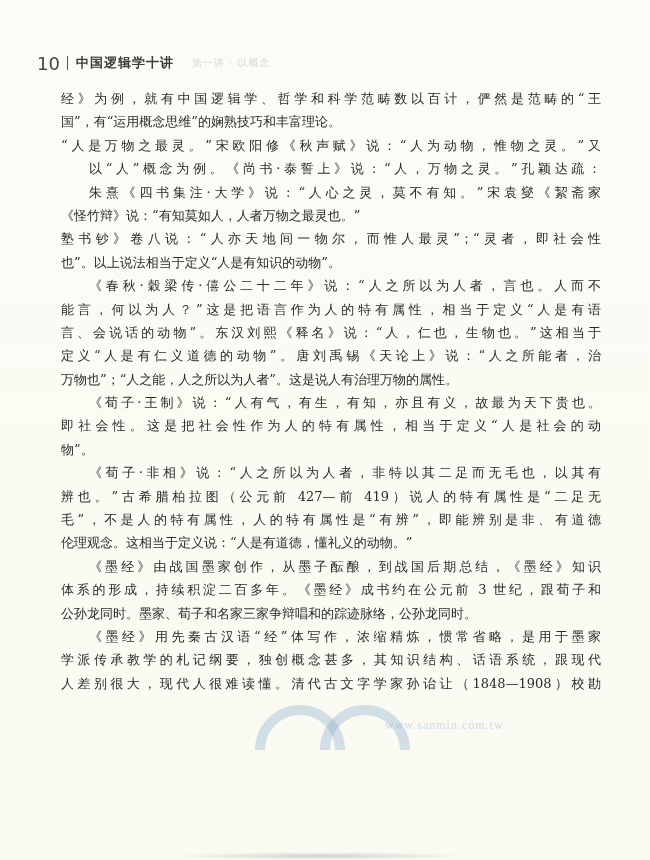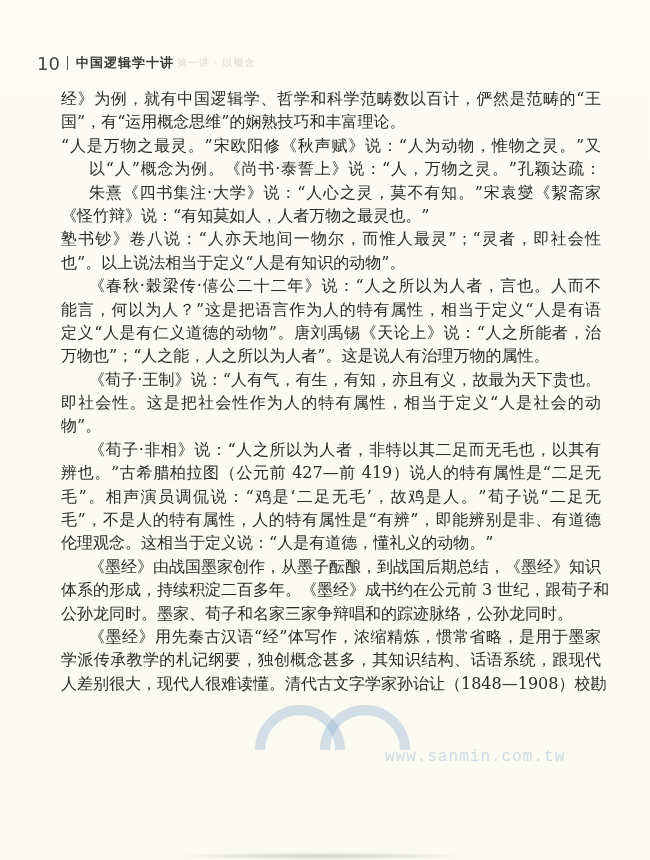--- a/index.html
+++ b/index.html
@@ -16,36 +16,36 @@
     }
     .header {
       position: absolute; left: 37px; top: 53px; height: 20px;
       display: flex; align-items: center;
       font-family: "DejaVu Sans", "Liberation Sans", sans-serif;
       font-size: 14px; color: #3a3a3a;
     }
     .header .num { font-size: 18px; color: #444; }
     .header .bar { width: 1px; height: 14px; background: #555; margin: 0 8px 0 7px; }
     .header .title { font-weight: bold; font-size: 13px; letter-spacing: 1px; color: #3b3b3b; }
-    .header .ghost { margin-left: 3px; font-size: 10px; color: #d9d7cf; letter-spacing: 1px; }
+    .header .ghost { margin-left: 18px; font-size: 10px; color: #d9d7cf; letter-spacing: 1px; }
     .body-text {
       position: absolute; left: 61px; top: 87px; width: 540px;
-      font-size: 16px; line-height: 23.4px; color: #2b2b2b;
+      font-size: 13px; line-height: 23.4px; color: #2b2b2b;
     }
     .line { white-space: nowrap; height: 23.4px; text-align: justify; text-align-last: justify; }
     .line.last { text-align-last: left; }
     .line.indent { padding-left: 28px; }
     .watermark {
       position: absolute; left: 250px; top: 690px; width: 230px; height: 70px;
       pointer-events: none;
     }
     .watermark .wm-url {
-      position: absolute; left: 135px; top: 58px;
-      font-family: Liberation Mono, monospace;
-      font-size: 16px; color: rgba(120,160,200,0.35); letter-spacing: 1px;
+      position: absolute; left: 135px; top: 28px;
+      font-family: Liberation Serif, serif;
+      font-size: 12px; color: rgba(120,160,200,0.35); letter-spacing: 1px;
     }
     .shadow-bottom {
       position: absolute; left: 170px; top: 852px; width: 300px; height: 8px;
       background: radial-gradient(ellipse at center, rgba(160,160,160,0.45), rgba(255,255,255,0) 70%);
     }
   </style>
 </head>
 <body>
 
 <div class="page">
@@ -60,28 +60,28 @@
       <div class="line">经》为例，就有中国逻辑学、哲学和科学范畴数以百计，俨然是范畴的“王</div>
       <div class="line last">国”，有“运用概念思维”的娴熟技巧和丰富理论。</div>
       <div class="line">“人是万物之最灵。”宋欧阳修《秋声赋》说：“人为动物，惟物之灵。”又</div>
       <div class="line indent">以“人”概念为例。《尚书·泰誓上》说：“人，万物之灵。”孔颖达疏：</div>
       <div class="line indent">朱熹《四书集注·大学》说：“人心之灵，莫不有知。”宋袁燮《絜斋家</div>
       <div class="line last">《怪竹辩》说：“有知莫如人，人者万物之最灵也。”</div>
       <div class="line">塾书钞》卷八说：“人亦天地间一物尔，而惟人最灵”；“灵者，即社会性</div>
       <div class="line last">也”。以上说法相当于定义“人是有知识的动物”。</div>
       <div class="line indent">《春秋·穀梁传·僖公二十二年》说：“人之所以为人者，言也。人而不</div>
       <div class="line">能言，何以为人？”这是把语言作为人的特有属性，相当于定义“人是有语</div>
+      <div class="line">言、会说话的动物”。东汉刘熙《释名》说：“人，仁也，生物也。”这相当于</div>
       <div class="line">定义“人是有仁义道德的动物”。唐刘禹锡《天论上》说：“人之所能者，治</div>
       <div class="line last">万物也”；“人之能，人之所以为人者”。这是说人有治理万物的属性。</div>
       <div class="line indent">《荀子·王制》说：“人有气，有生，有知，亦且有义，故最为天下贵也。</div>
       <div class="line">即社会性。这是把社会性作为人的特有属性，相当于定义“人是社会的动</div>
       <div class="line last">物”。</div>
       <div class="line indent">《荀子·非相》说：“人之所以为人者，非特以其二足而无毛也，以其有</div>
       <div class="line">辨也。”古希腊柏拉图（公元前 427—前 419）说人的特有属性是“二足无</div>
-      <div class="line">毛”。相声演员调侃说：“鸡是‘二足无毛’，故鸡是人。”荀子说“二足无</div>
       <div class="line">毛”，不是人的特有属性，人的特有属性是“有辨”，即能辨别是非、有道德</div>
       <div class="line last">伦理观念。这相当于定义说：“人是有道德，懂礼义的动物。”</div>
       <div class="line indent">《墨经》由战国墨家创作，从墨子酝酿，到战国后期总结，《墨经》知识</div>
       <div class="line">体系的形成，持续积淀二百多年。《墨经》成书约在公元前 3 世纪，跟荀子和</div>
       <div class="line last">公孙龙同时。墨家、荀子和名家三家争辩唱和的踪迹脉络，公孙龙同时。</div>
       <div class="line indent">《墨经》用先秦古汉语“经”体写作，浓缩精炼，惯常省略，是用于墨家</div>
       <div class="line">学派传承教学的札记纲要，独创概念甚多，其知识结构、话语系统，跟现代</div>
       <div class="line">人差别很大，现代人很难读懂。清代古文字学家孙诒让（1848—1908）校勘</div>
     </div>
 

